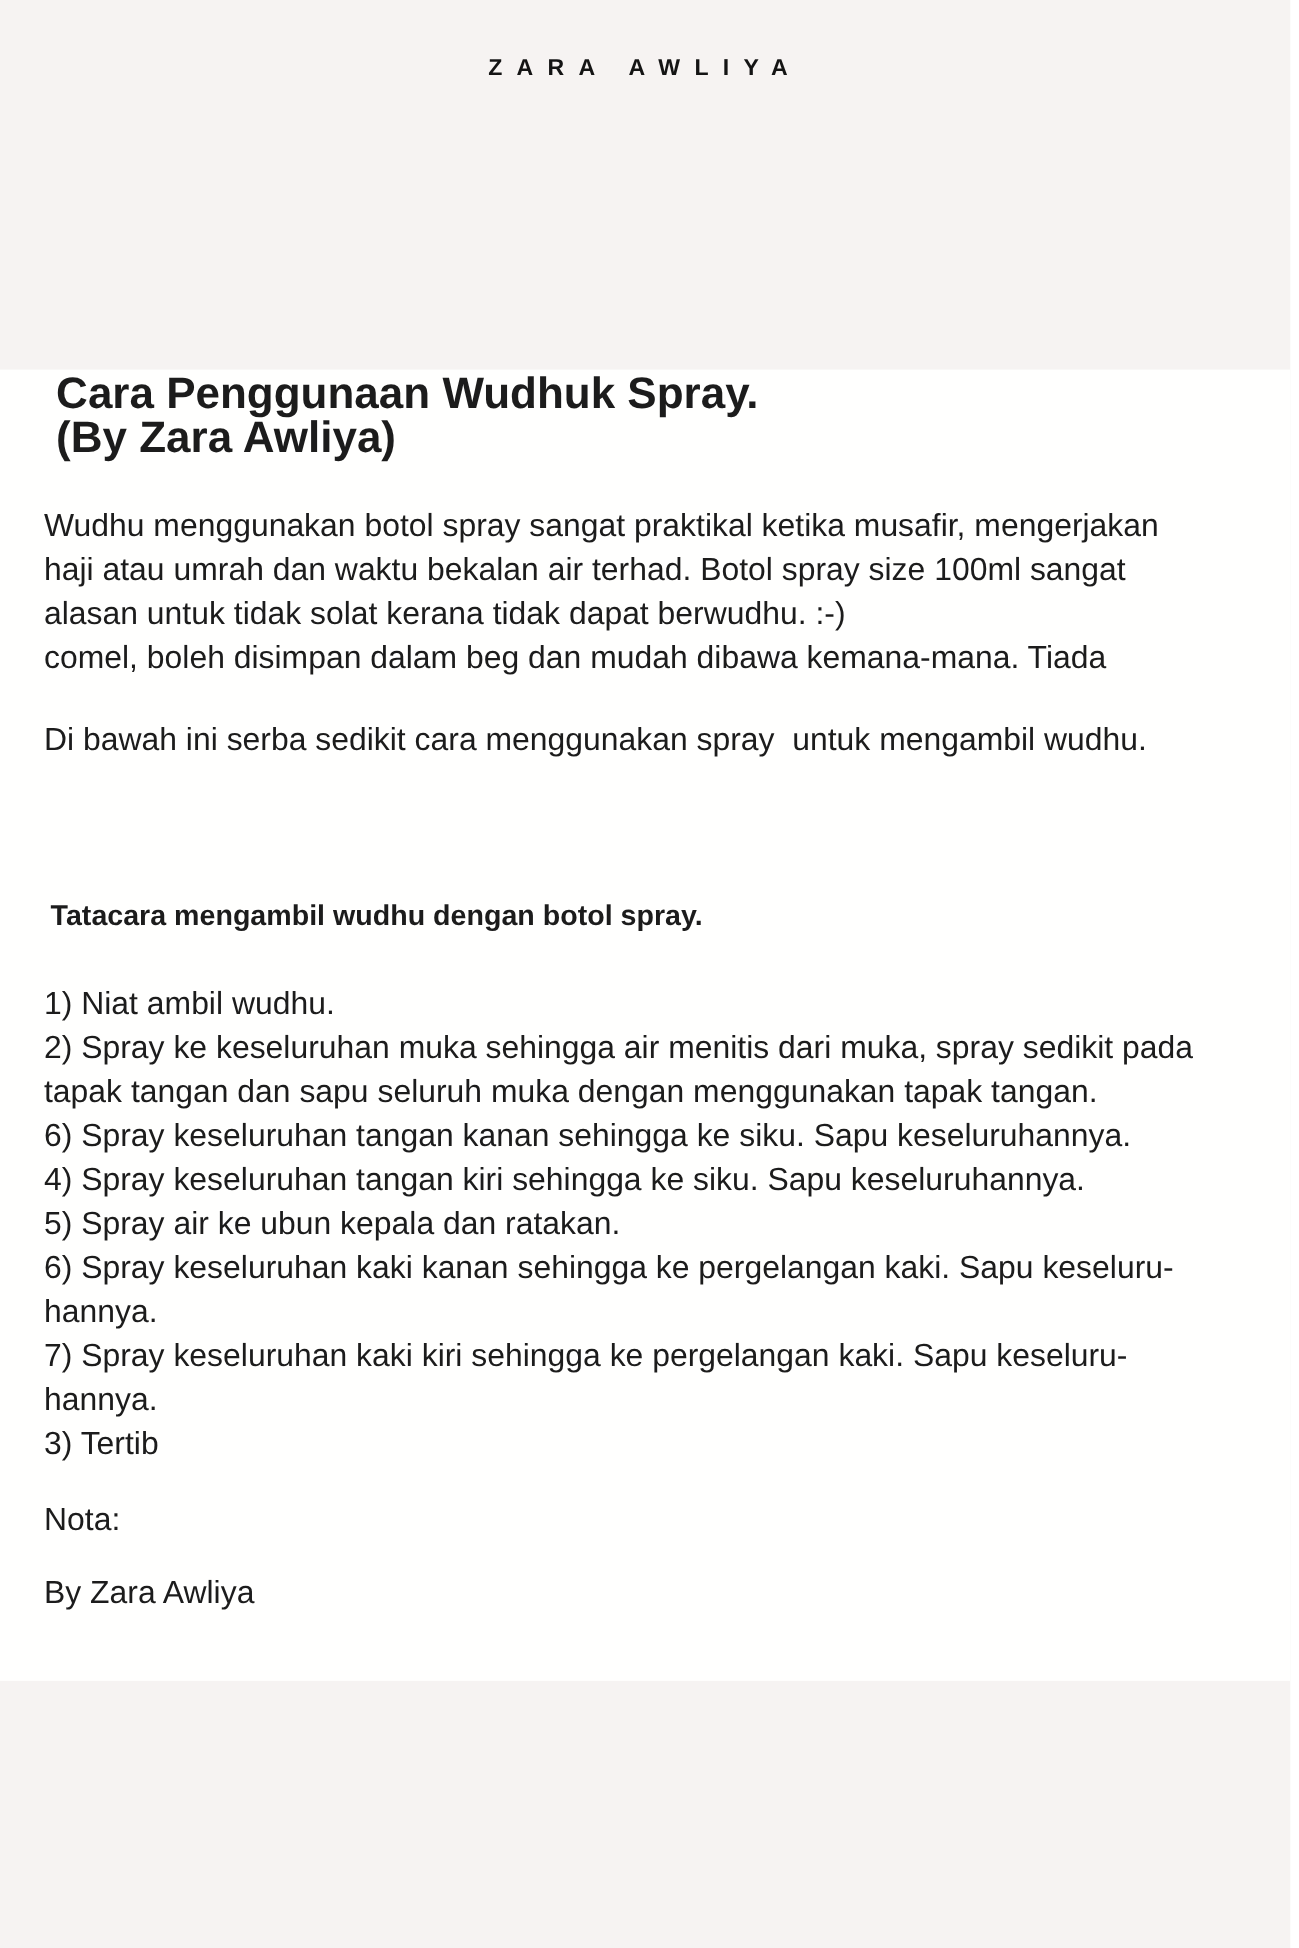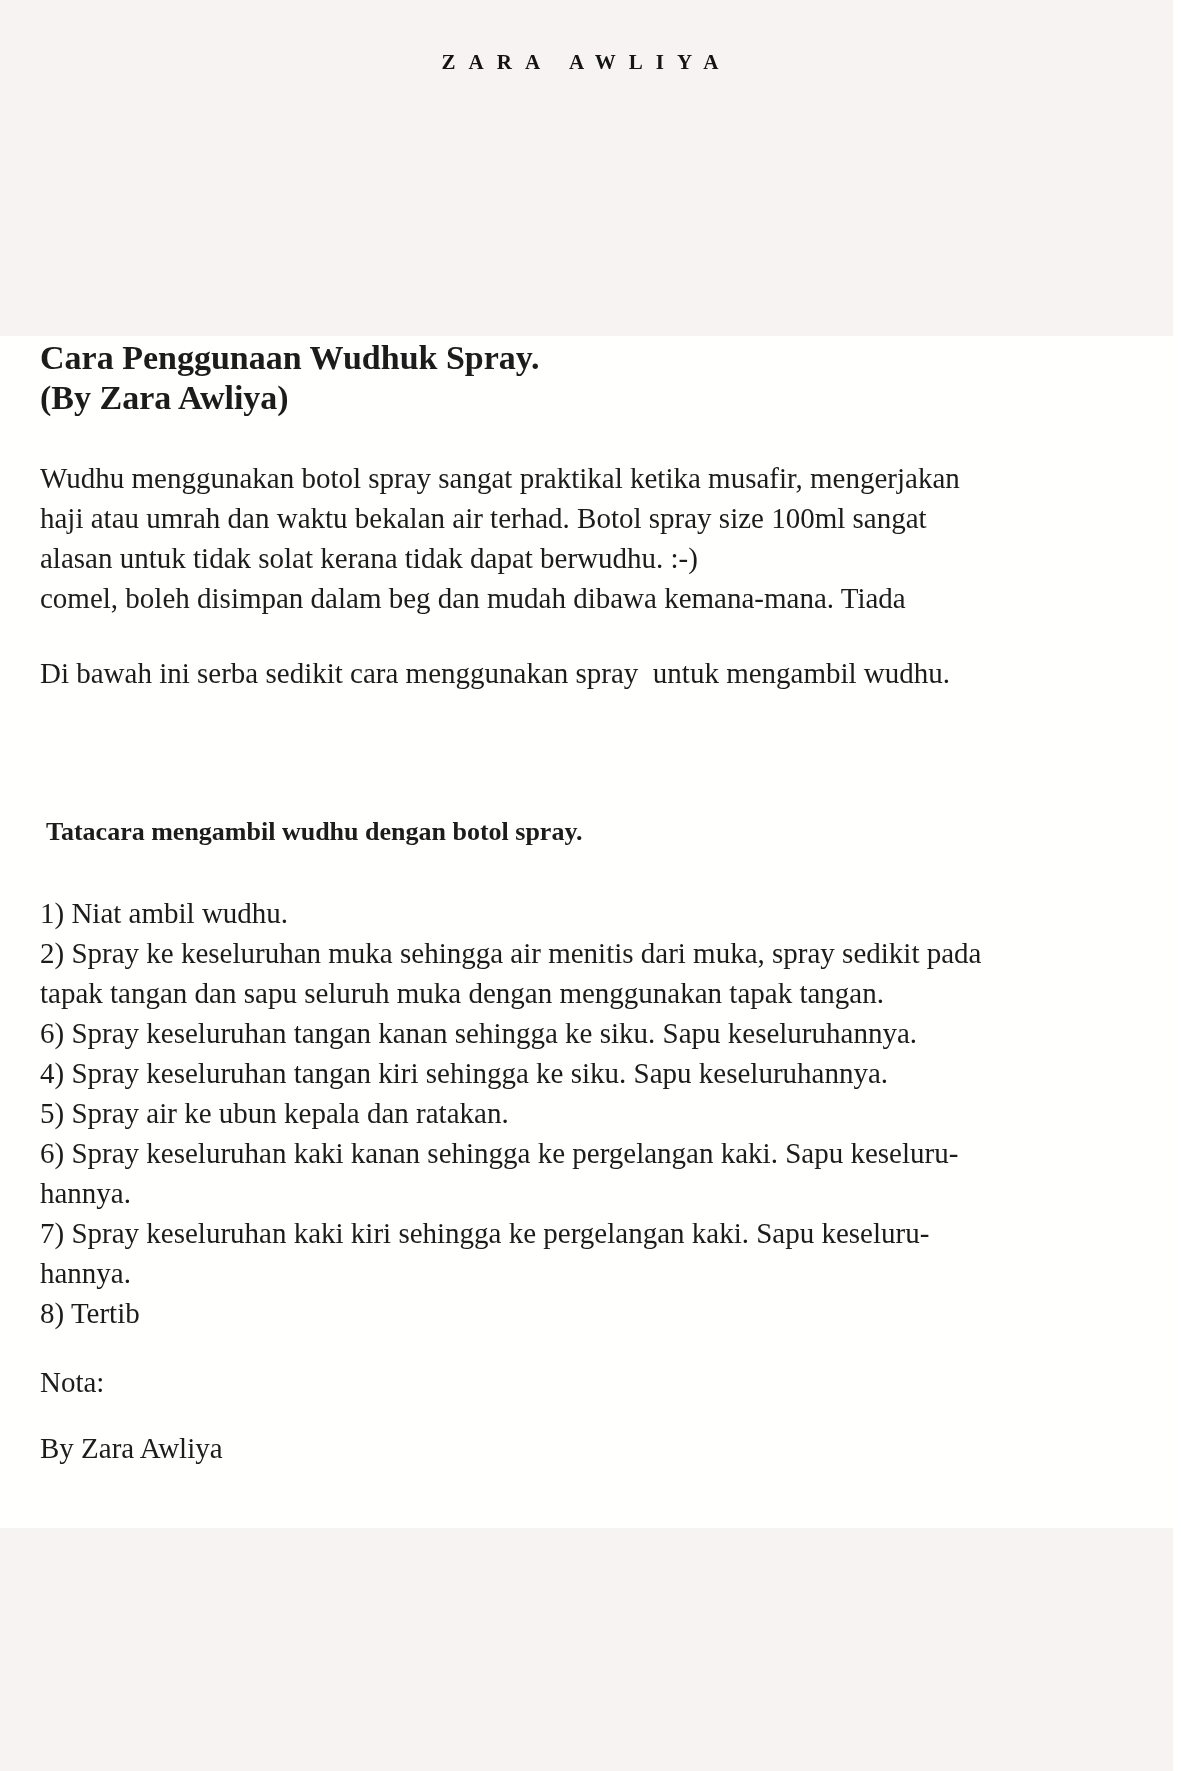--- a/index.html
+++ b/index.html
@@ -2,21 +2,21 @@
 <html><head>
 <meta charset="utf-8">
 <style>
   html, body { margin: 0; padding: 0; }
   .canvas {
     position: relative;
     width: 1173px;
     height: 1771px;
     background: #f6f3f2;
     overflow: hidden;
-    font-family: Liberation Serif, serif;
+    font-family: Liberation Sans, sans-serif;
     color: #1c1c1c;
   }
   .page-surface {
     position: absolute;
     left: 0;
     top: 336px;
     width: 100%;
     height: 1192px;
     background: #fffffe;
   }
@@ -33,21 +33,21 @@
     white-space: pre;
   }
   .block {
     position: absolute;
     left: 40px;
     right: 30px;
     font-size: 29px;
     line-height: 40px;
   }
   .line { white-space: pre; }
-  .title-block    { top: 338px; font-size: 34px; font-weight: bold; }
+  .title-block    { top: 338px; font-size: 40px; font-weight: bold; margin-left: 11px; }
   .intro-block    { top: 458px; }
   .intro2-block   { top: 653px; }
   .heading-block  { top: 812px; left: 46px; font-size: 26px; font-weight: bold; }
   .steps-block    { top: 893px; }
   .nota-block     { top: 1362px; }
   .signature-block{ top: 1428px; }
 </style>
 </head>
 <body>
 
@@ -81,21 +81,21 @@
       <div class="line">1) Niat ambil wudhu.</div>
       <div class="line">2) Spray ke keseluruhan muka sehingga air menitis dari muka, spray sedikit pada</div>
       <div class="line">tapak tangan dan sapu seluruh muka dengan menggunakan tapak tangan.</div>
       <div class="line">6) Spray keseluruhan tangan kanan sehingga ke siku. Sapu keseluruhannya.</div>
       <div class="line">4) Spray keseluruhan tangan kiri sehingga ke siku. Sapu keseluruhannya.</div>
       <div class="line">5) Spray air ke ubun kepala dan ratakan.</div>
       <div class="line">6) Spray keseluruhan kaki kanan sehingga ke pergelangan kaki. Sapu keseluru-</div>
       <div class="line">hannya.</div>
       <div class="line">7) Spray keseluruhan kaki kiri sehingga ke pergelangan kaki. Sapu keseluru-</div>
       <div class="line">hannya.</div>
-      <div class="line">8) Tertib</div>
+      <div class="line">3) Tertib</div>
     </div>
 
   <div class="block nota-block">
     <div class="line">Nota:</div>
   </div>
 
   <div class="block signature-block">
     <div class="line">By Zara Awliya</div>
   </div>
 

